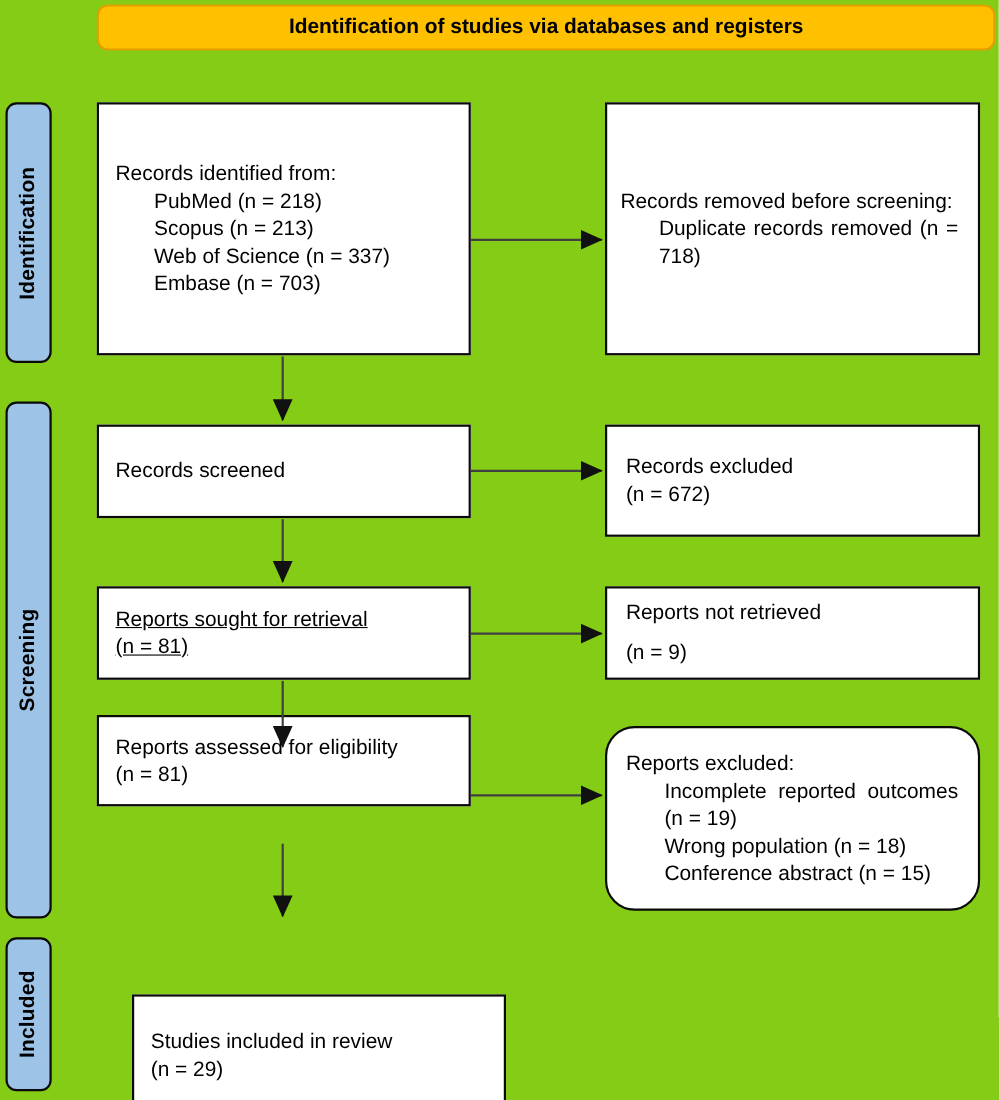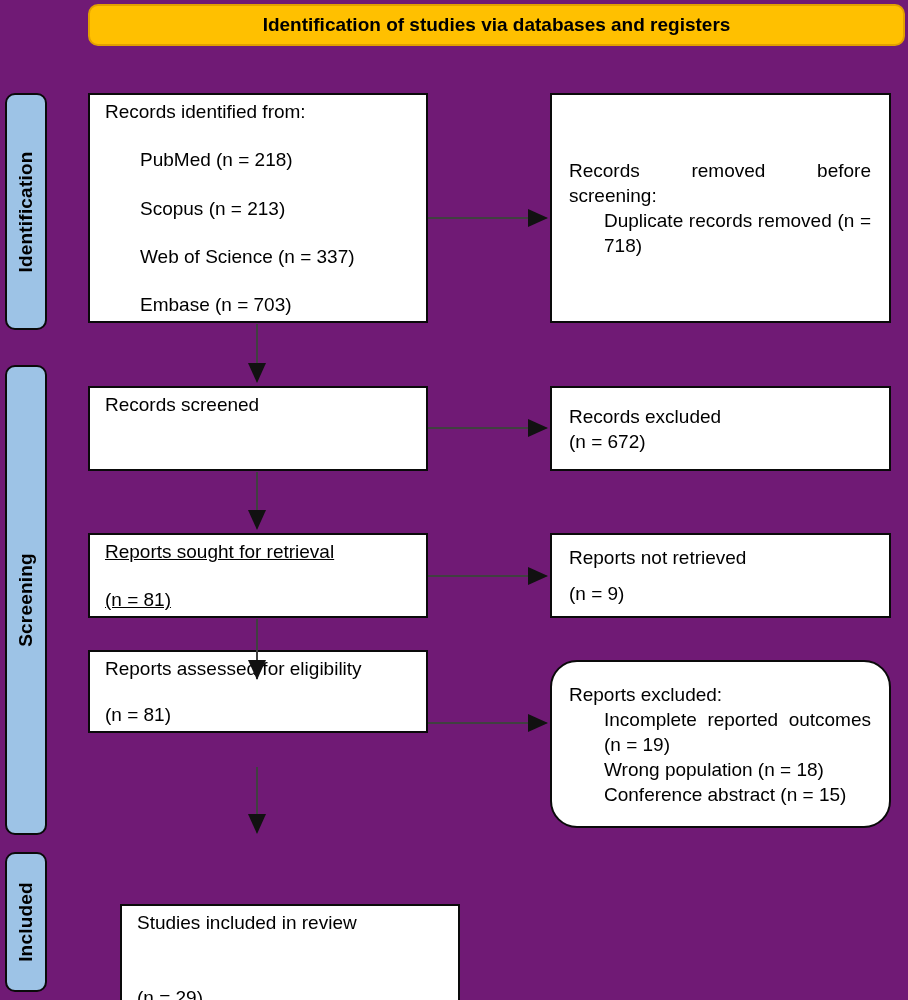--- a/index.html
+++ b/index.html
@@ -8,21 +8,21 @@
     --stage-fill:#9DC3E6;
     --stage-border:#0a0a0a;
     --box-border:#0a0a0a;
     --arrow:#404040;
     --arrow-head:#111111;
     --text:#000000;
   }
   *{box-sizing:border-box;margin:0;padding:0;}
   html,body{background:#ffffff;}
   body{font-family:"Liberation Sans","DejaVu Sans",sans-serif;color:var(--text);}
-  .canvas{position:relative;width:908px;height:1000px;background:#701a75;overflow:hidden;}
+  .canvas{position:relative;width:908px;height:1000px;background:#84cc16;overflow:hidden;}
 
   .banner{
     position:absolute;left:88px;top:4px;width:817px;height:42px;
     background:var(--banner-fill);border:2px solid var(--banner-border);border-radius:10px;
     display:flex;align-items:center;justify-content:center;
     font-size:19px;font-weight:bold;
   }
 
   .stage{
     position:absolute;left:5px;width:42px;
@@ -35,29 +35,29 @@
   }
   .stage-identification{top:93px;height:237px;}
   .stage-screening{top:365px;height:470px;}
   .stage-included{top:852px;height:140px;}
 
   .box{
     position:absolute;background:#ffffff;border:2px solid var(--box-border);
     display:flex;flex-direction:column;justify-content:center;
     font-size:19px;line-height:25px;
   }
-  .box-left{left:88px;width:340px;padding:4px 10px 4px 15px;justify-content:space-between;}
+  .box-left{left:88px;width:340px;padding:4px 10px 4px 15px;}
   .box-right{left:550px;width:341px;padding:4px 18px 4px 17px;}
   .b1{top:93px;height:230px;}
   .b2{top:386px;height:85px;}
   .b3{top:533px;height:85px;text-decoration:underline;}
   .b4{top:650px;height:83px;}
   .b5{top:904px;height:112px;margin-left:32px;}
-  .r1{top:93px;height:230px;}
-  .r2{top:386px;height:85px;}
+  .r1{top:93px;height:230px;padding-left:12px;}
+  .r2{top:386px;height:102px;}
   .r3{top:533px;height:85px;gap:11px;}
   .r4{top:660px;height:168px;border-radius:27px;}
 
   .indent{margin-left:35px;}
   .justify{text-align:justify;}
   .justify .indent{text-align:justify;}
 
   .arrows{position:absolute;left:0;top:0;pointer-events:none;}
   .arrows line{stroke:var(--arrow);stroke-width:2;marker-end:url(#ah);}
 </style>

